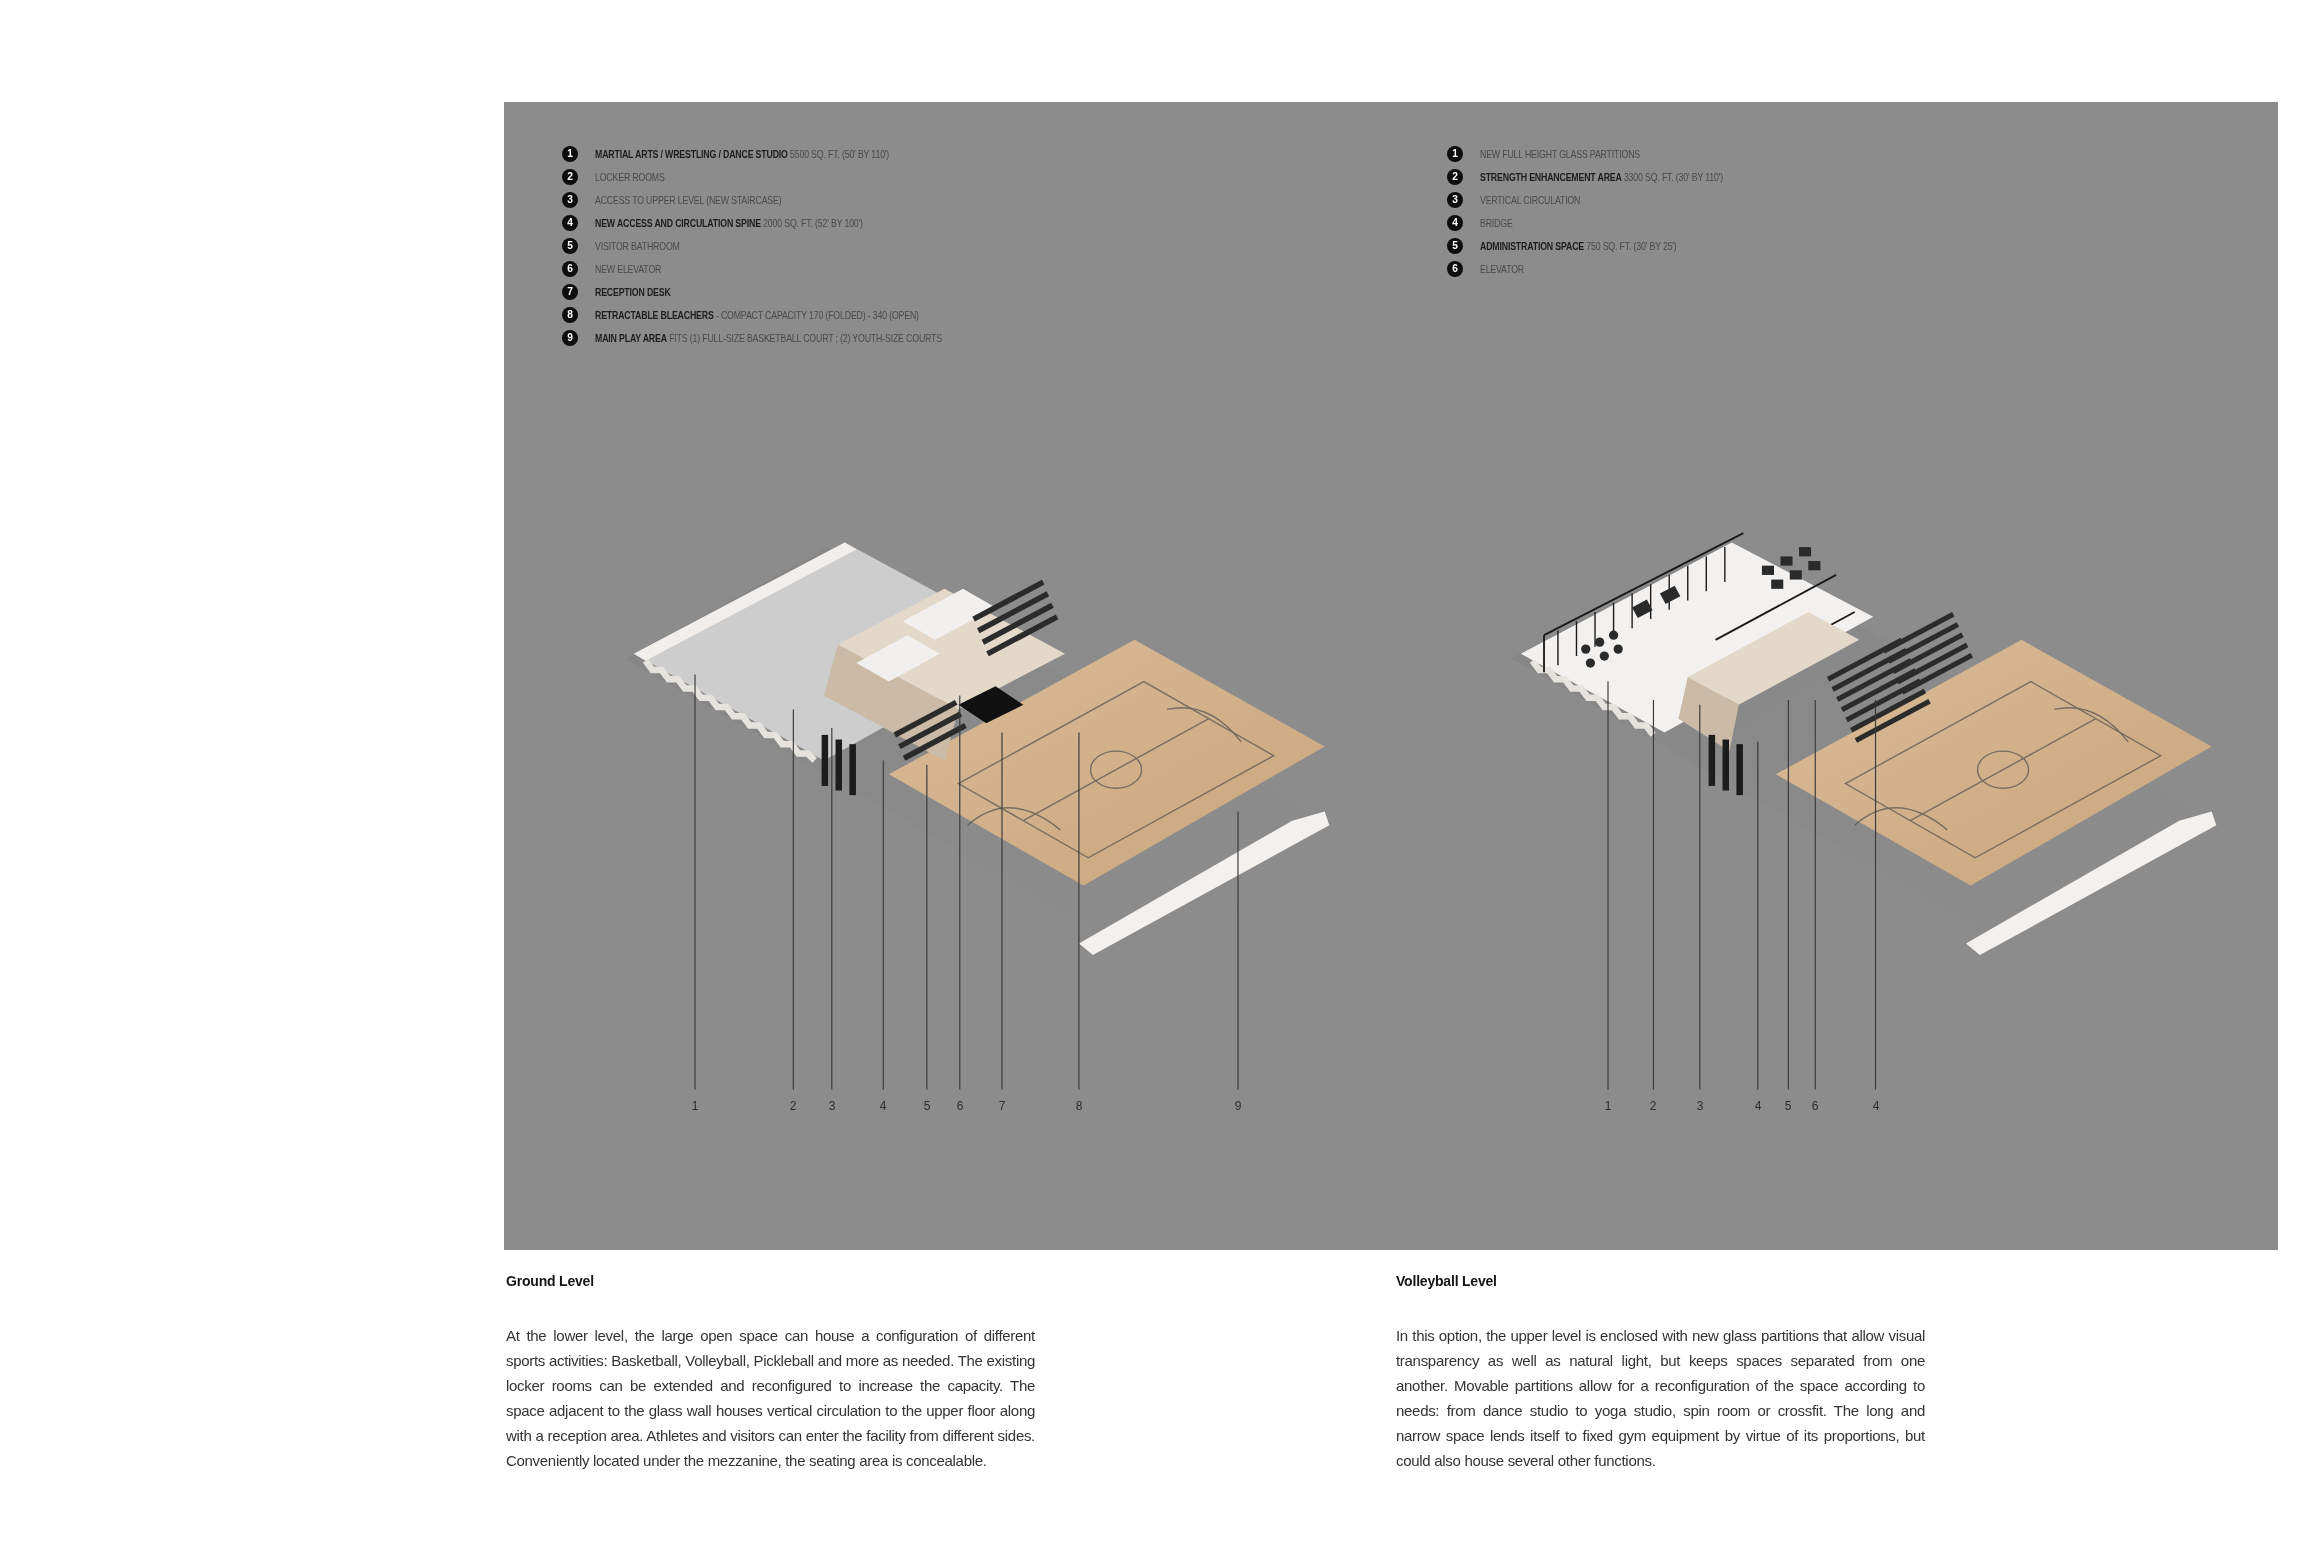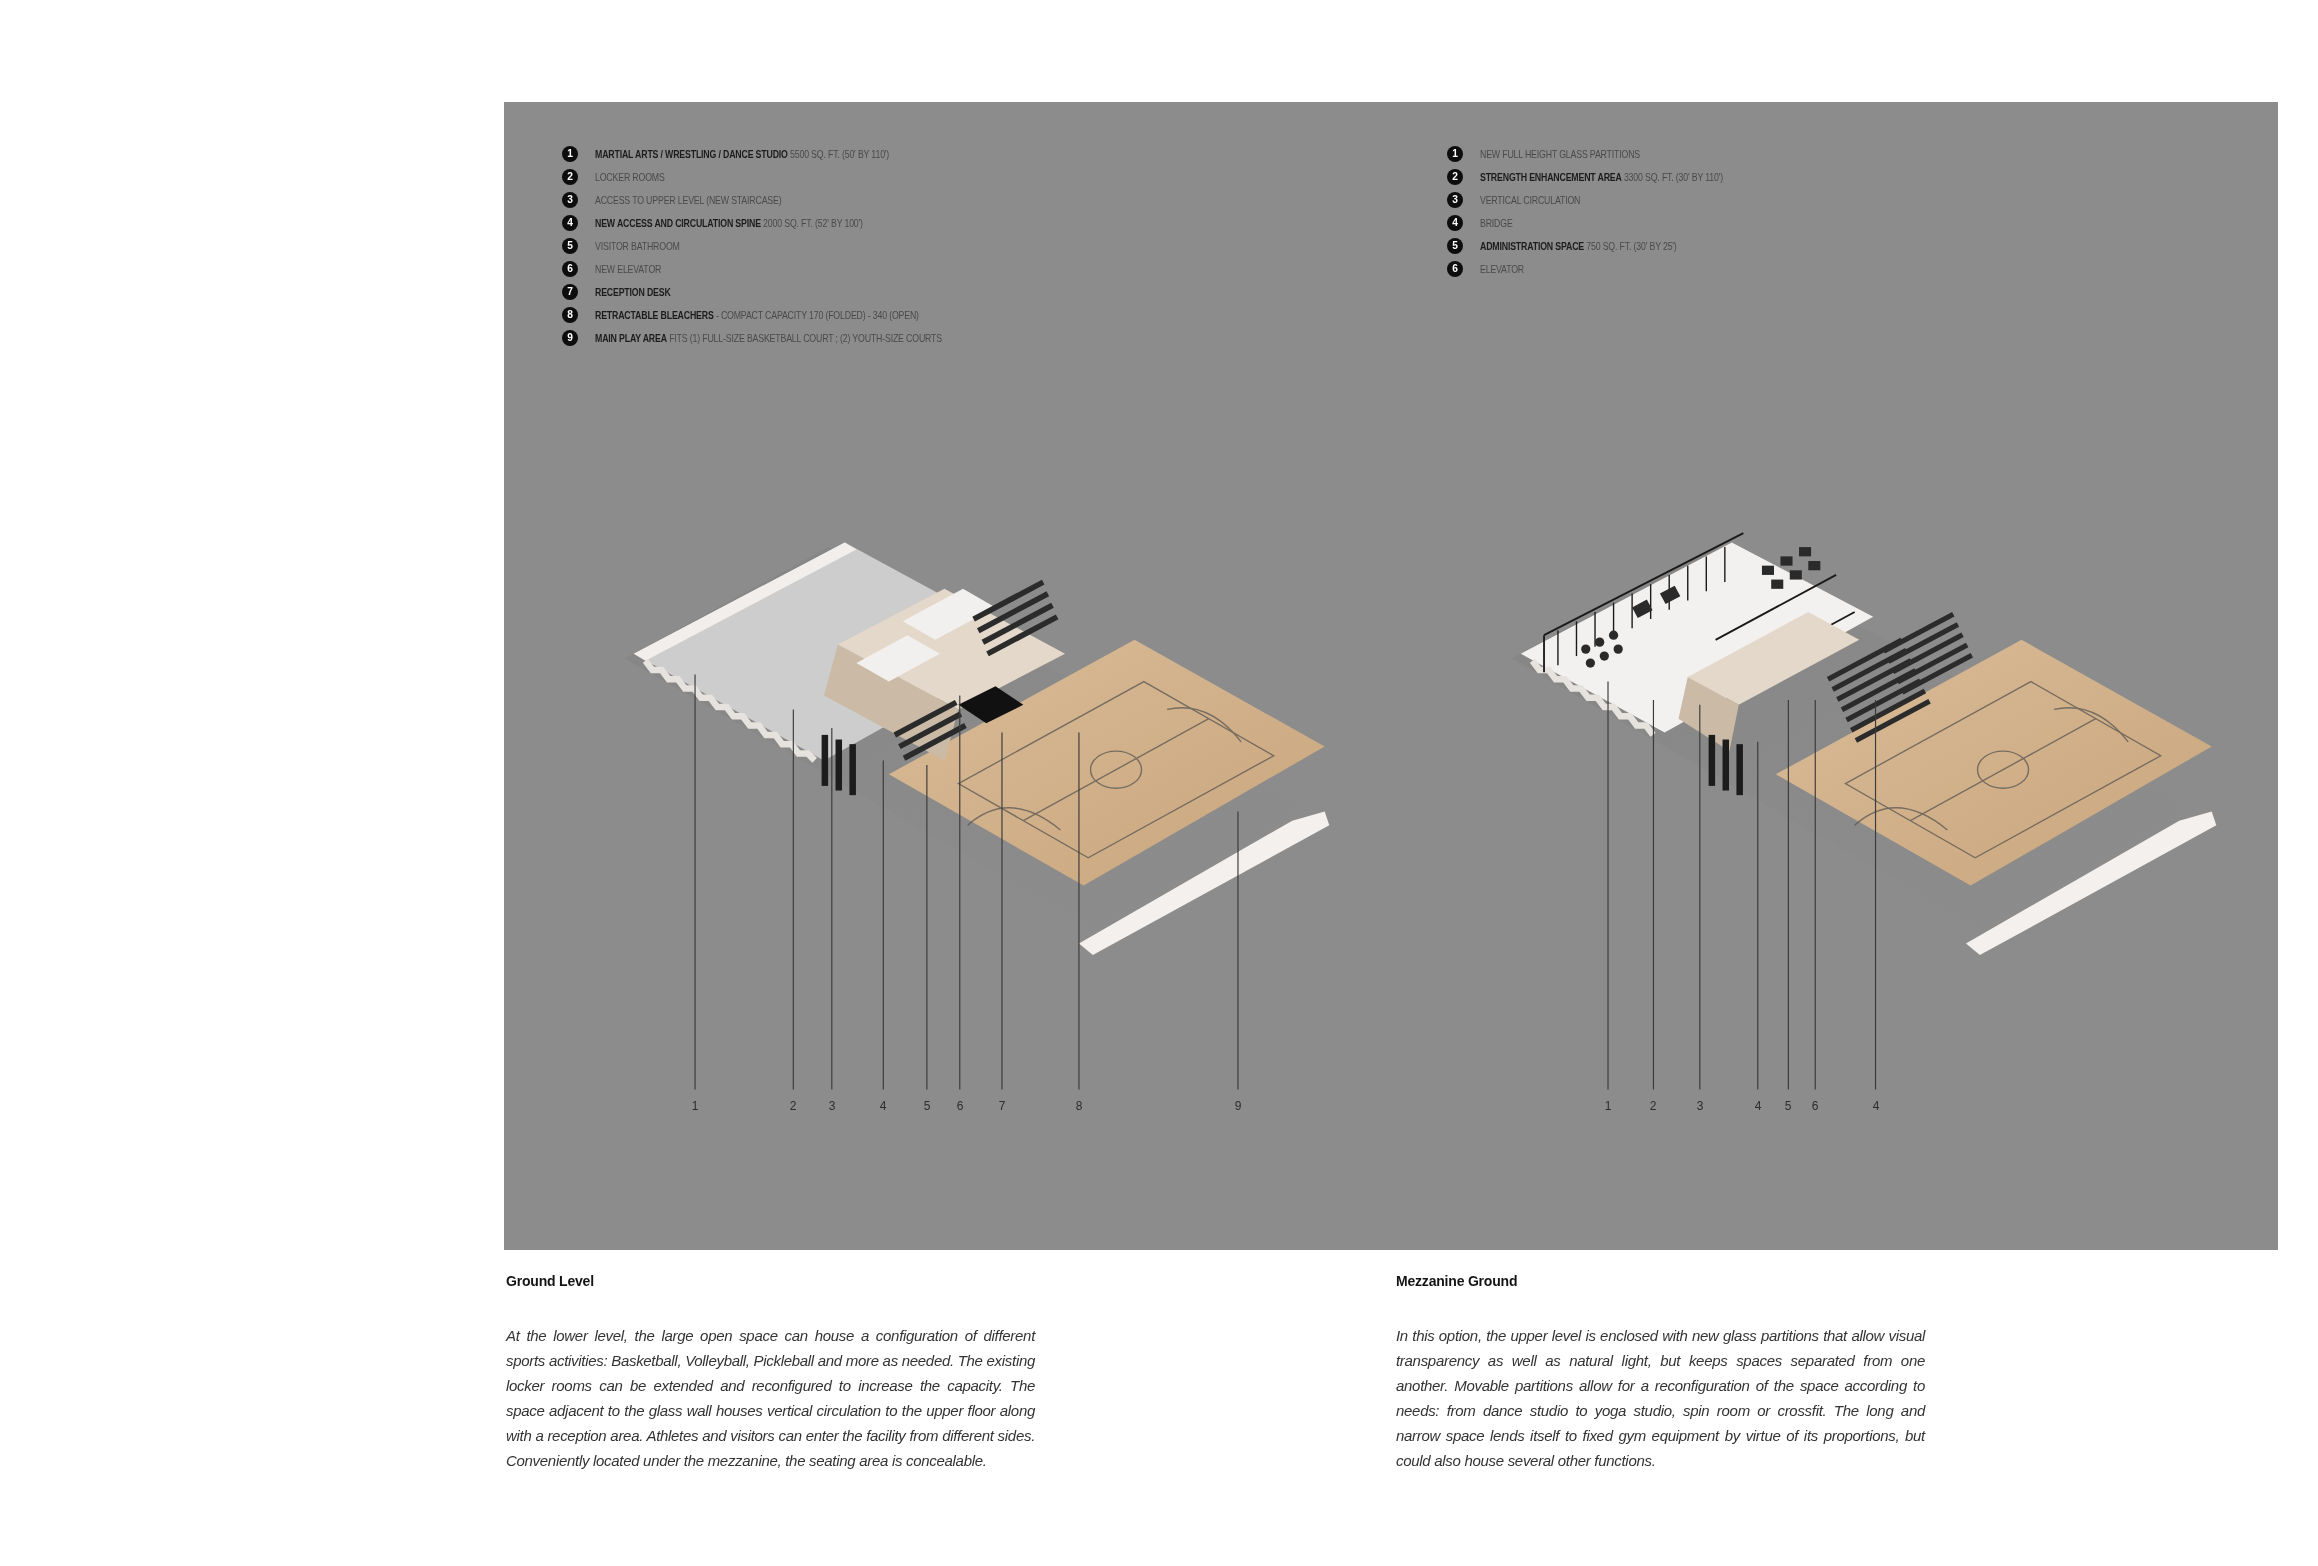--- a/index.html
+++ b/index.html
@@ -29,21 +29,21 @@
 
   .callout-label { position:absolute; top:997px; font-size:12px; color:#2d2d2d;
                    font-family:"Liberation Sans", sans-serif; transform:translateX(-50%); }
 
   
   .caption { position:absolute; top:1273px; width:529px; }
   .caption.left { left:506px; }
   .caption.right { left:1396px; }
   .caption h2 { margin:0; font-size:14px; font-weight:bold; letter-spacing:-0.2px; color:#141414; }
   .caption p { margin:34px 0 0 0; font-size:15px; line-height:25px; color:#333; text-align:justify;
-               letter-spacing:-0.3px;font-style:italic; }
+               letter-spacing:-0.3px; }
 </style>
 </head>
 <body>
 
 <div class="panel">
 
   <div class="legend left">
     <div class="legend-row">
         <span class="marker">1</span>
         <span class="legend-text"><b>MARTIAL ARTS / WRESTLING / DANCE STUDIO</b><span> 5500 SQ. FT. (50' BY 110')</span></span>
@@ -280,16 +280,16 @@
     <span class="callout-label" style="left:424px">6</span>
     <span class="callout-label" style="left:485px">4</span>
   </div>
 </div>
 
 <div class="caption left">
   <h2>Ground Level</h2>
   <p>At the lower level, the large open space can house a configuration of different sports activities: Basketball, Volleyball, Pickleball and more as needed. The existing locker rooms can be extended and reconfigured to increase the capacity. The space adjacent to the glass wall houses vertical circulation to the upper floor along with a reception area. Athletes and visitors can enter the facility from different sides. Conveniently located under the mezzanine, the seating area is concealable.</p>
 </div>
 <div class="caption right">
-  <h2>Mezzanine Ground</h2>
+  <h2>Volleyball Level</h2>
   <p>In this option, the upper level is enclosed with new glass partitions that allow visual transparency as well as natural light, but keeps spaces separated from one another.  Movable partitions allow for a reconfiguration of the space according to needs: from dance studio to yoga studio, spin room or crossfit. The long and narrow space lends itself to fixed gym equipment by virtue of its proportions, but could also house several other functions.</p>
 </div>
 
 
 </body></html>

